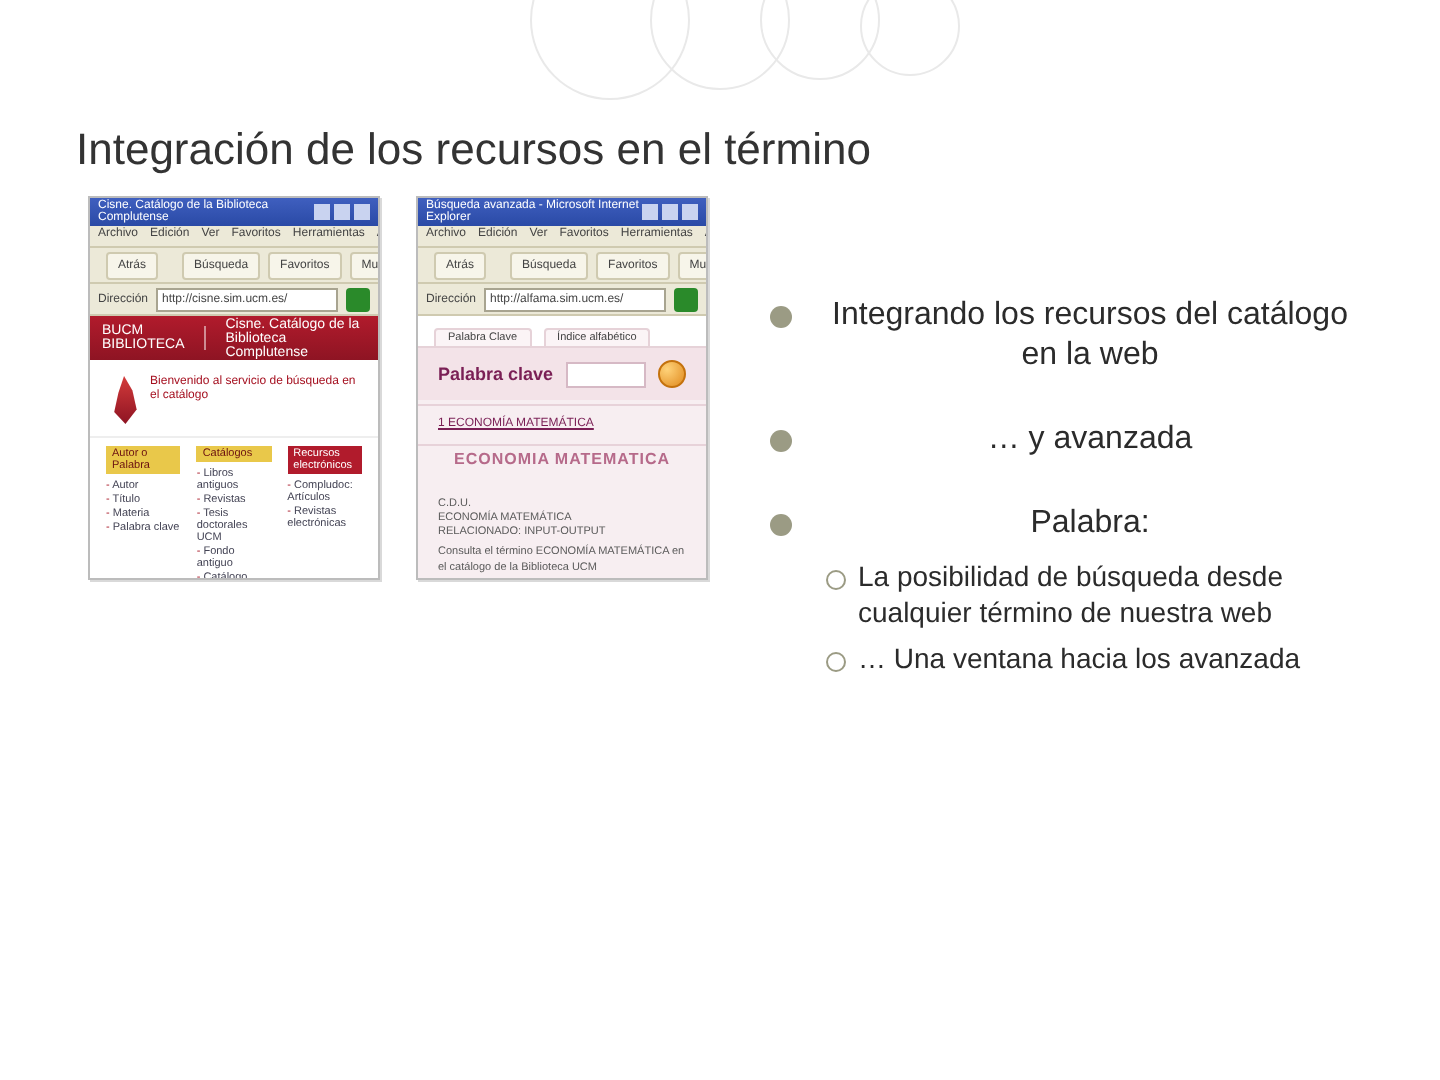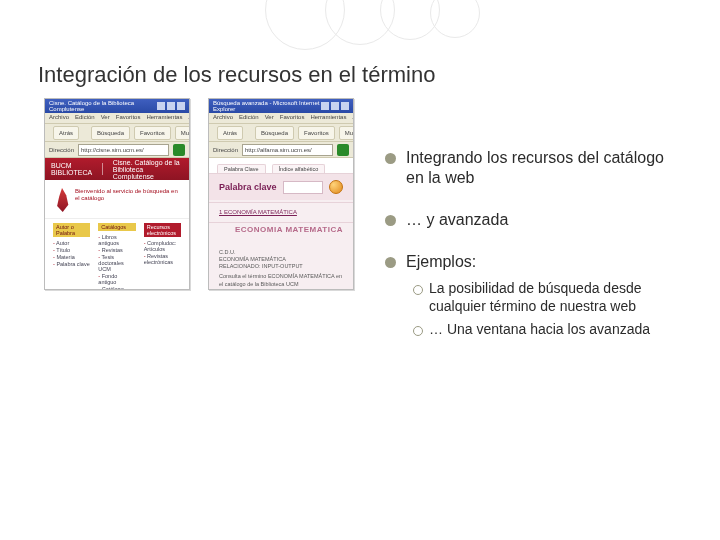--- a/index.html
+++ b/index.html
@@ -160,21 +160,21 @@
     background: radial-gradient(circle at 30% 30%, #ffd37a, #e08a1e);
     border: 1px solid #c4720d;
   }
   .s2-rule { height: 1px; background: #e7d2d9; margin: 2px 0; }
   .s2-list { padding: 4px 10px 2px 10px; }
   .s2-list .hit {
     font-size: 6px; color: #7a1f55; text-decoration: underline; margin-bottom: 3px;
   }
   .s2-record {
     margin: 2px 10px 0 10px;
-    display: flex; flex-direction: column; align-items: flex-end; gap: 12px;
+    display: flex; flex-direction: column; align-items: center; gap: 12px;
   }
   .s2-rec-title {
     font-size: 8px; font-weight: bold; color: #b66a8a; letter-spacing: 0.5px;
   }
   .s2-rec-meta {
     font-size: 5.5px; color: #5a5a5a; margin-top: 3px; text-align: left; align-self: flex-start;
     line-height: 1.3;
   }
 
   
@@ -186,21 +186,21 @@
     color: #2b2b2b;
     line-height: 1.25;
   }
   .bul {
     display: flex; gap: 10px; margin-bottom: 22px;
   }
   .bul .dot {
     width: 11px; height: 11px; border-radius: 50%;
     background: #9b9b84; flex-shrink: 0; margin-top: 5px;
   }
-  .bul .txt { flex: 1; }
+  .bul .txt { flex: 1; text-align: center; }
   .sub {
     list-style: none;
     margin-left: 28px;
     font-size: 14px;
   }
   .sub li {
     position: relative;
     padding-left: 16px;
     margin-bottom: 6px;
   }
@@ -364,19 +364,19 @@
   <div class="bul">
     <span class="dot"></span>
     <span class="txt">Integrando los recursos del catálogo en la web</span>
   </div>
   <div class="bul">
     <span class="dot"></span>
     <span class="txt">… y avanzada</span>
   </div>
   <div class="bul" style="margin-bottom:8px;">
     <span class="dot"></span>
-    <span class="txt">Ejemplos:</span>
+    <span class="txt">Palabra:</span>
   </div>
   <ul class="sub">
     <li>La posibilidad de búsqueda desde cualquier término de nuestra web</li>
     <li>… Una ventana hacia los avanzada</li>
   </ul>
 </div>
 
 </body></html>

